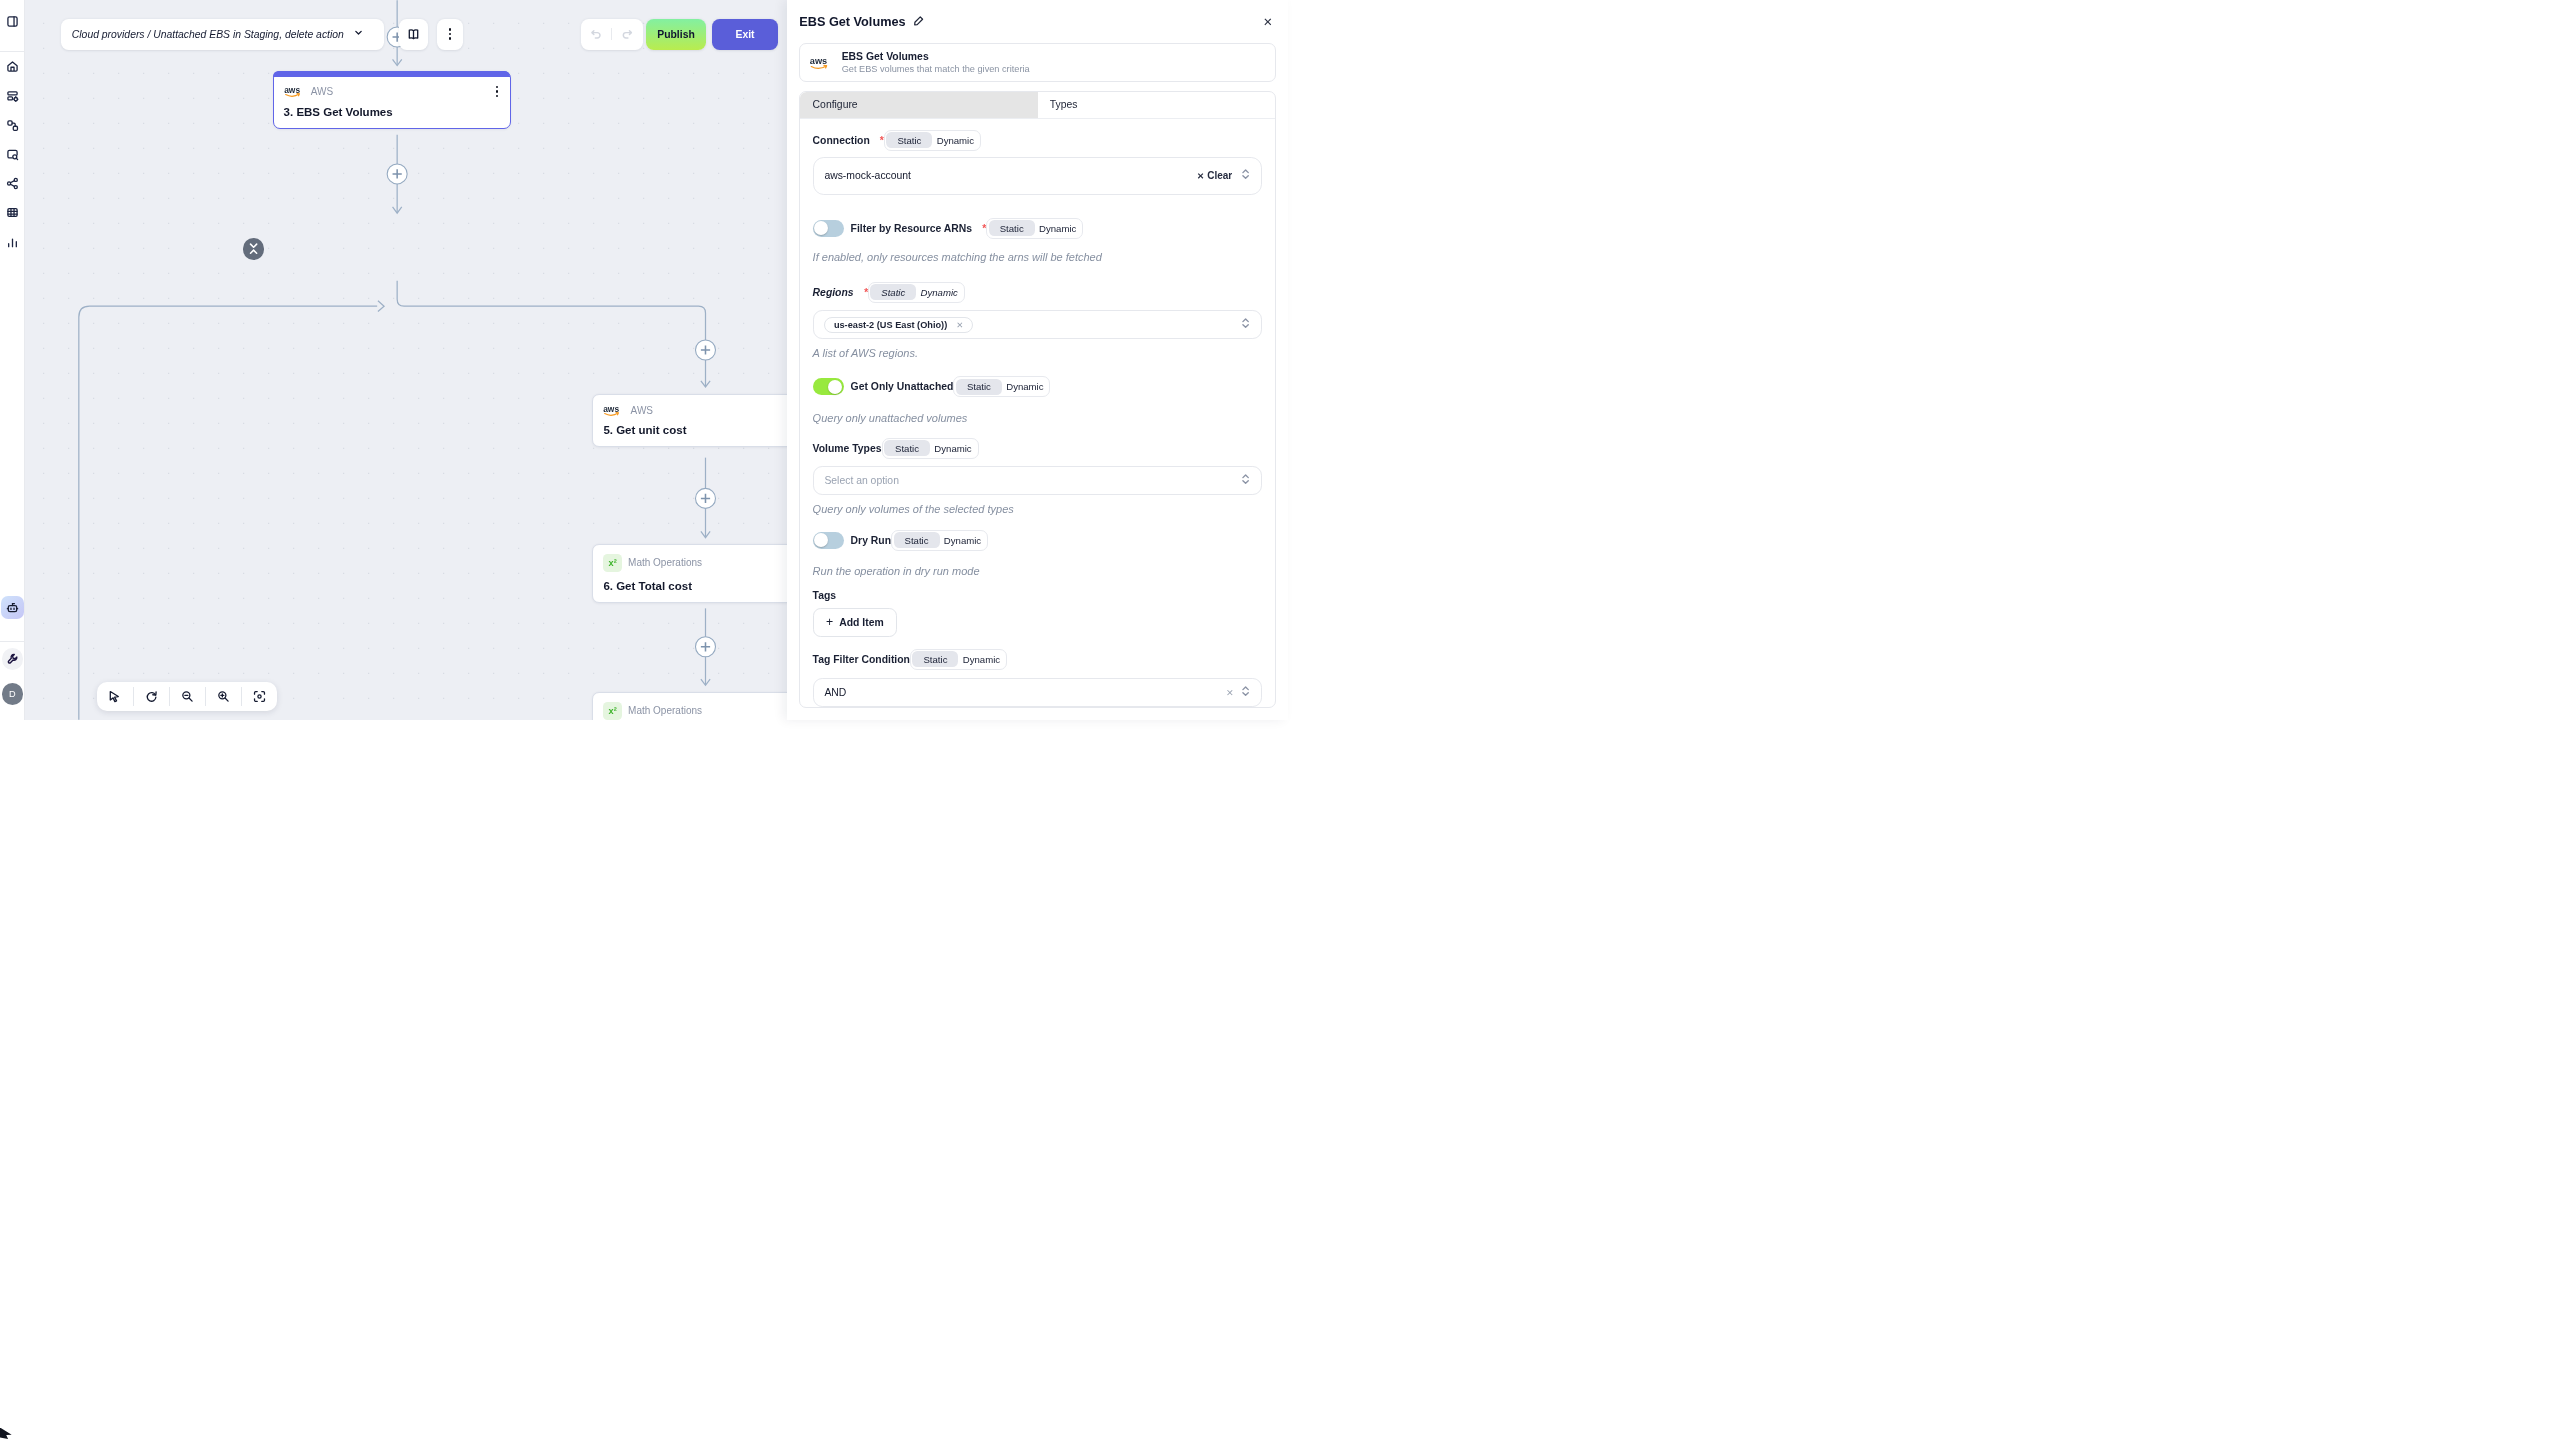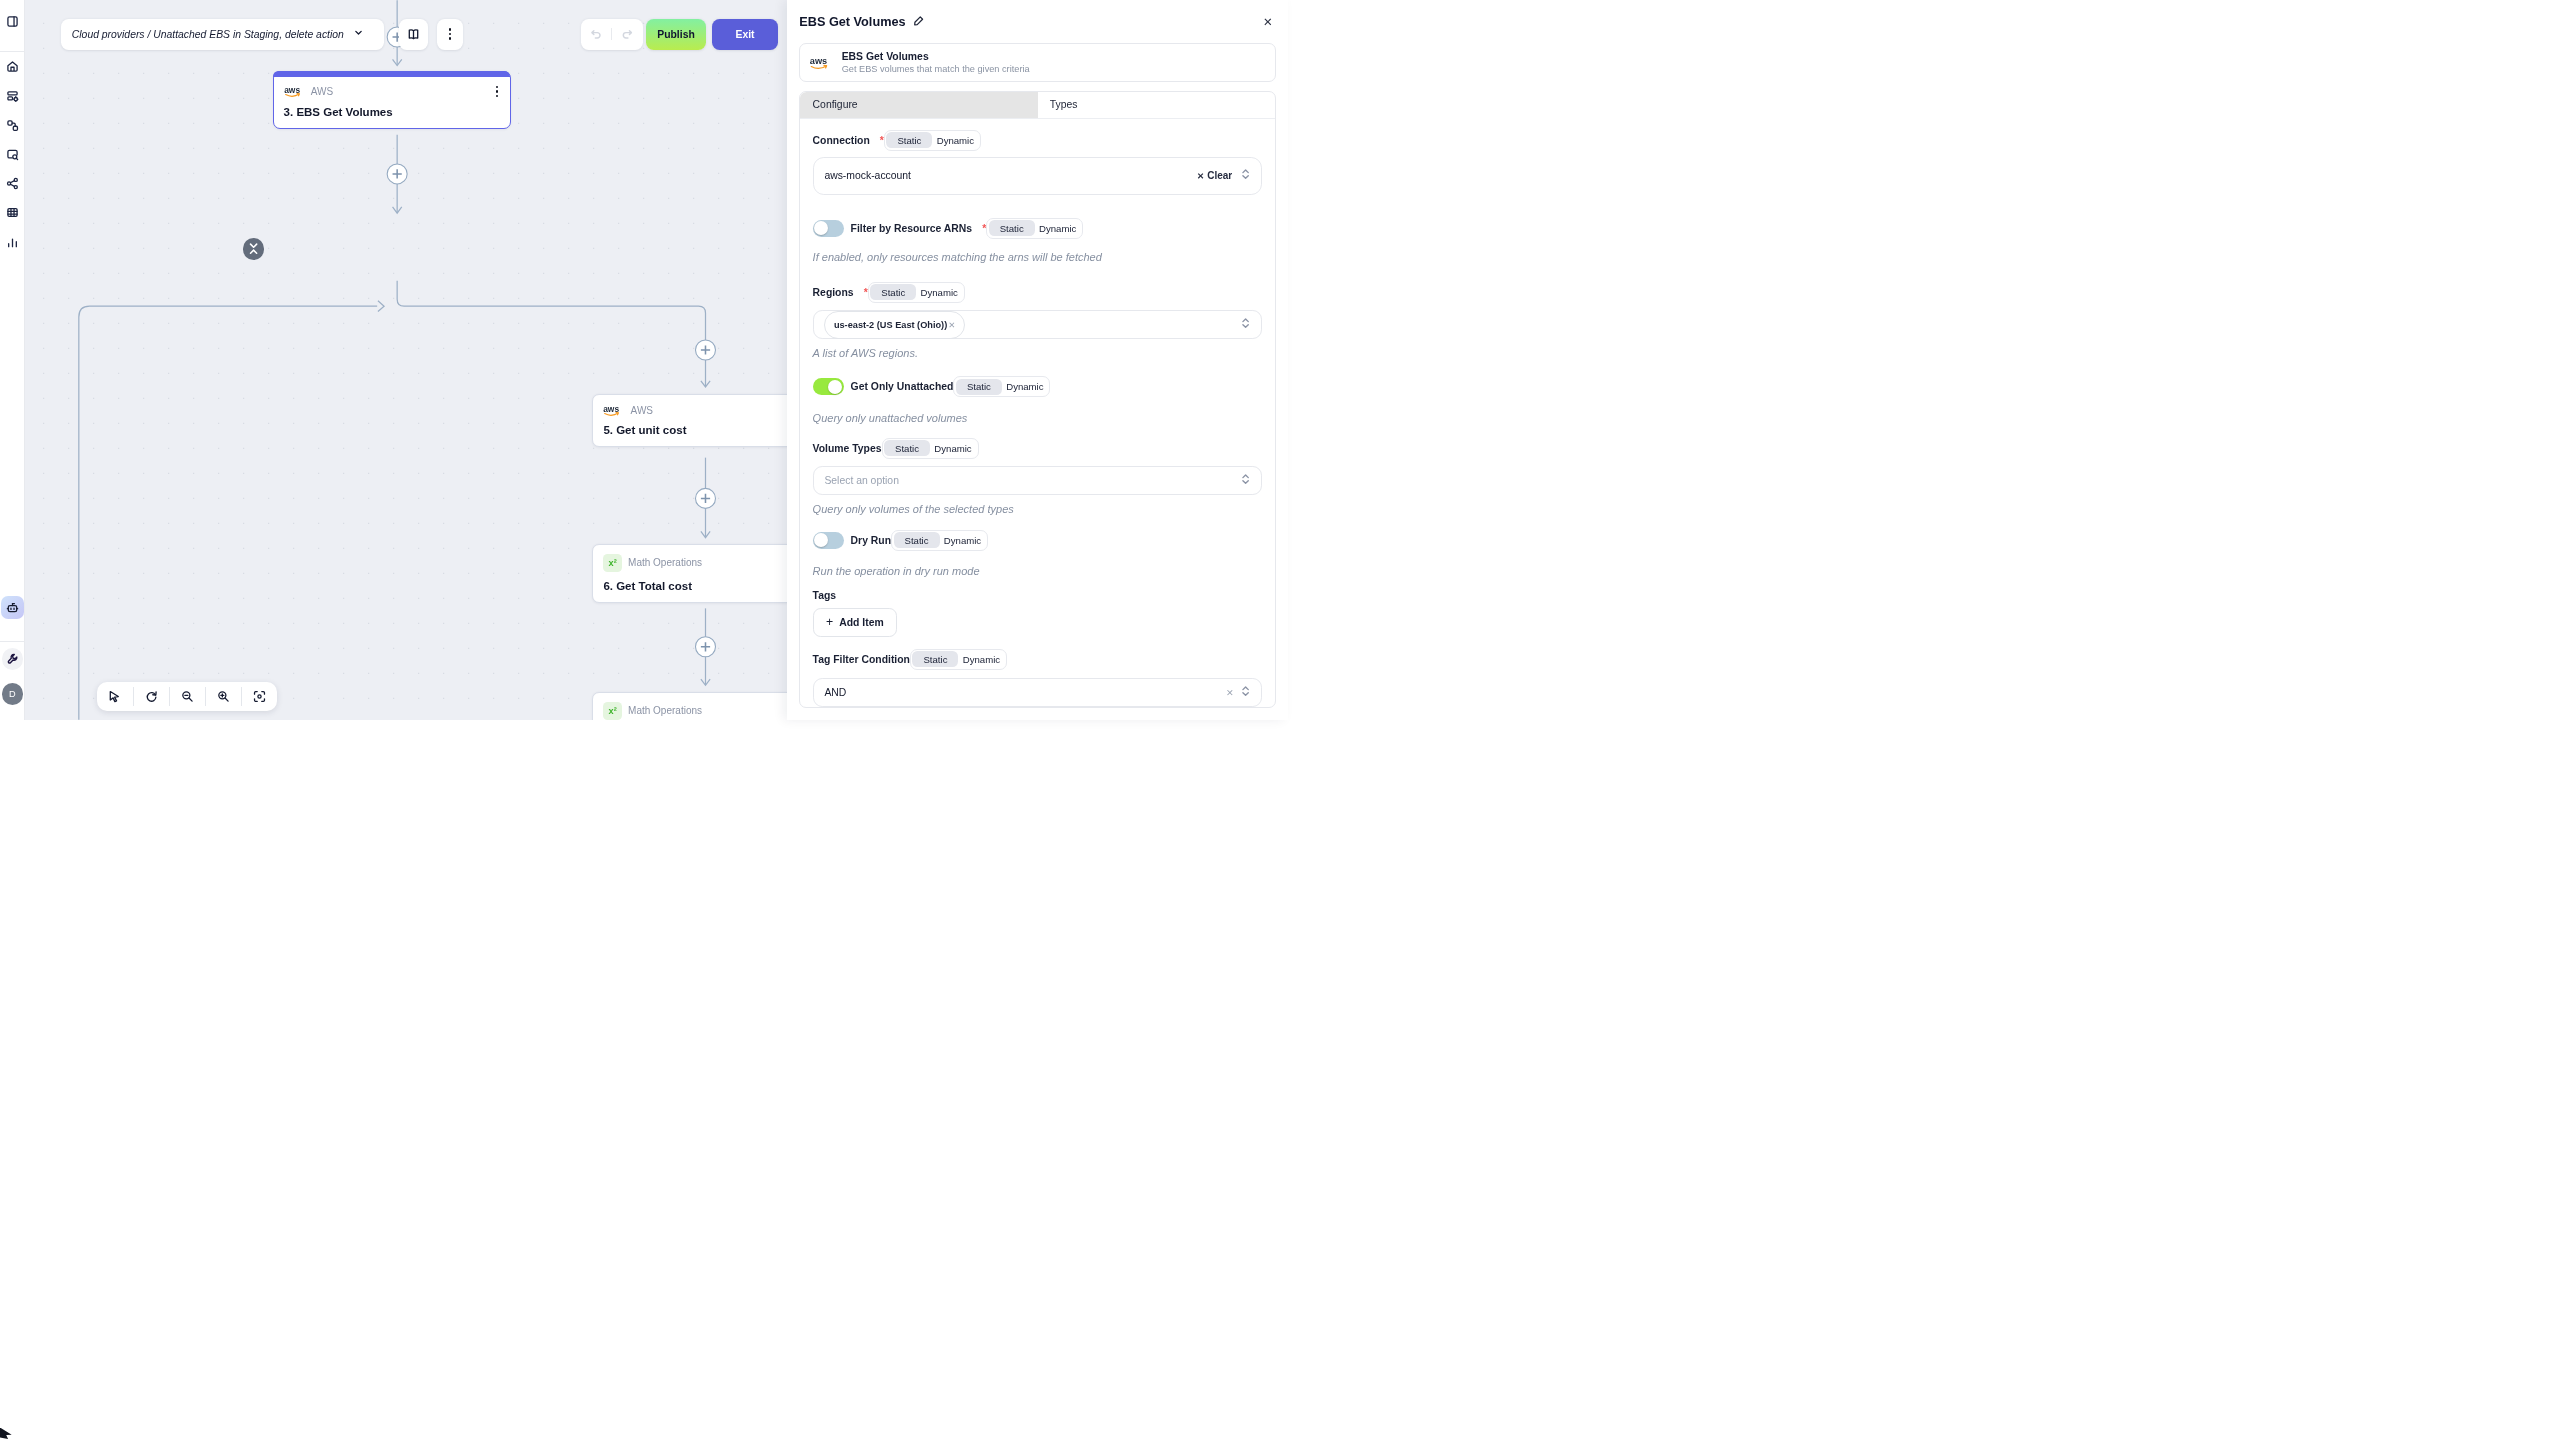--- a/index.html
+++ b/index.html
@@ -116,29 +116,29 @@
   .updown svg { width:9.2px; height:12.3px; stroke:#8b93a5; stroke-width:1.8; fill:none; stroke-linecap:round; stroke-linejoin:round; }
   .xmute { color:#9aa3b2; font-size:9.2px; margin-right:7.7px; cursor:pointer; }
 
   .toggle { width:31px; height:17px; border-radius:8.5px; position:relative; flex:0 0 auto; cursor:pointer; }
   .toggle .knob { position:absolute; top:1.5px; width:14px; height:14px; border-radius:50%; background:#fff;
     box-shadow:0 0.8px 1.5px rgba(0,0,0,.25); }
   .toggle.off { background:#b7cfde; } .toggle.off .knob { left:1.5px; }
   .toggle.on { background:#98e93e; } .toggle.on .knob { right:1.5px; }
 
   .helper { font-size:11px; color:#858fa0;font-style:italic; }
-  .chip { display:inline-flex; align-items:center; gap:1px; border:0.8px solid #e2e5ea; border-radius:768px;
-    padding:0 8.5px; height:28px; font-size:9.2px; font-weight:700; color:#1d2335; }
+  .chip { display:inline-flex; align-items:center; gap:9px; border:0.8px solid #e2e5ea; border-radius:768px;
+    padding:0 8.5px; height:16px; font-size:9.2px; font-weight:700; color:#1d2335; }
   .chip .x { font-weight:400; color:#9aa3b2; font-size:8.5px; cursor:pointer; }
 
   .add-item { display:inline-flex; align-items:center; gap:6.2px; border:0.8px solid #e2e5ea; border-radius:7.7px;
     height:29px; padding:0 12.3px; font-size:10.4px; font-weight:600; color:#171d31; cursor:pointer; margin-top:7px; }
   .add-item .plus-g { font-size:12.3px; font-weight:400; }
 
-  .mt30{margin-top:23px;} .mt24{margin-top:18.5px;} .mt22{margin-top:17px;} .mt19{margin-top:14.6px;}
+  .mt30{margin-top:23px;} .mt24{margin-top:18.5px;font-style:italic;} .mt22{margin-top:17px;} .mt19{margin-top:14.6px;}
   .mt18{margin-top:14px;} .mt16{margin-top:12.3px;} .mt11{margin-top:8.5px;} .mt10{margin-top:7.7px;}
 </style>
 </head>
 <body>
 
 <div class="canvas">
   <svg class="edges" width="762" height="720" viewBox="0 0 991 936">
 
     <path d="M484,0 V84"></path>
       <polyline points="478,77 484,85 490,77"></polyline>

